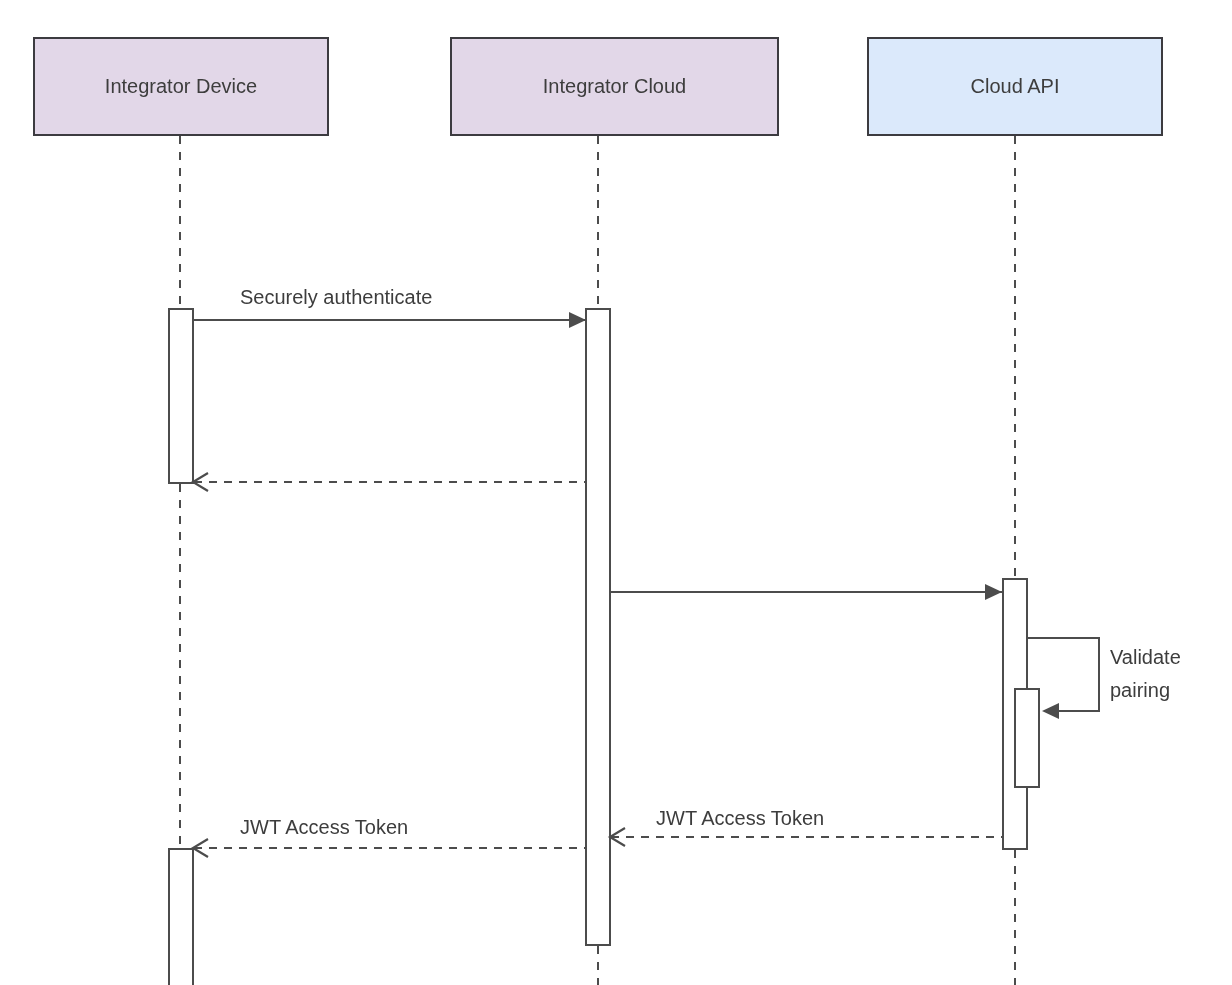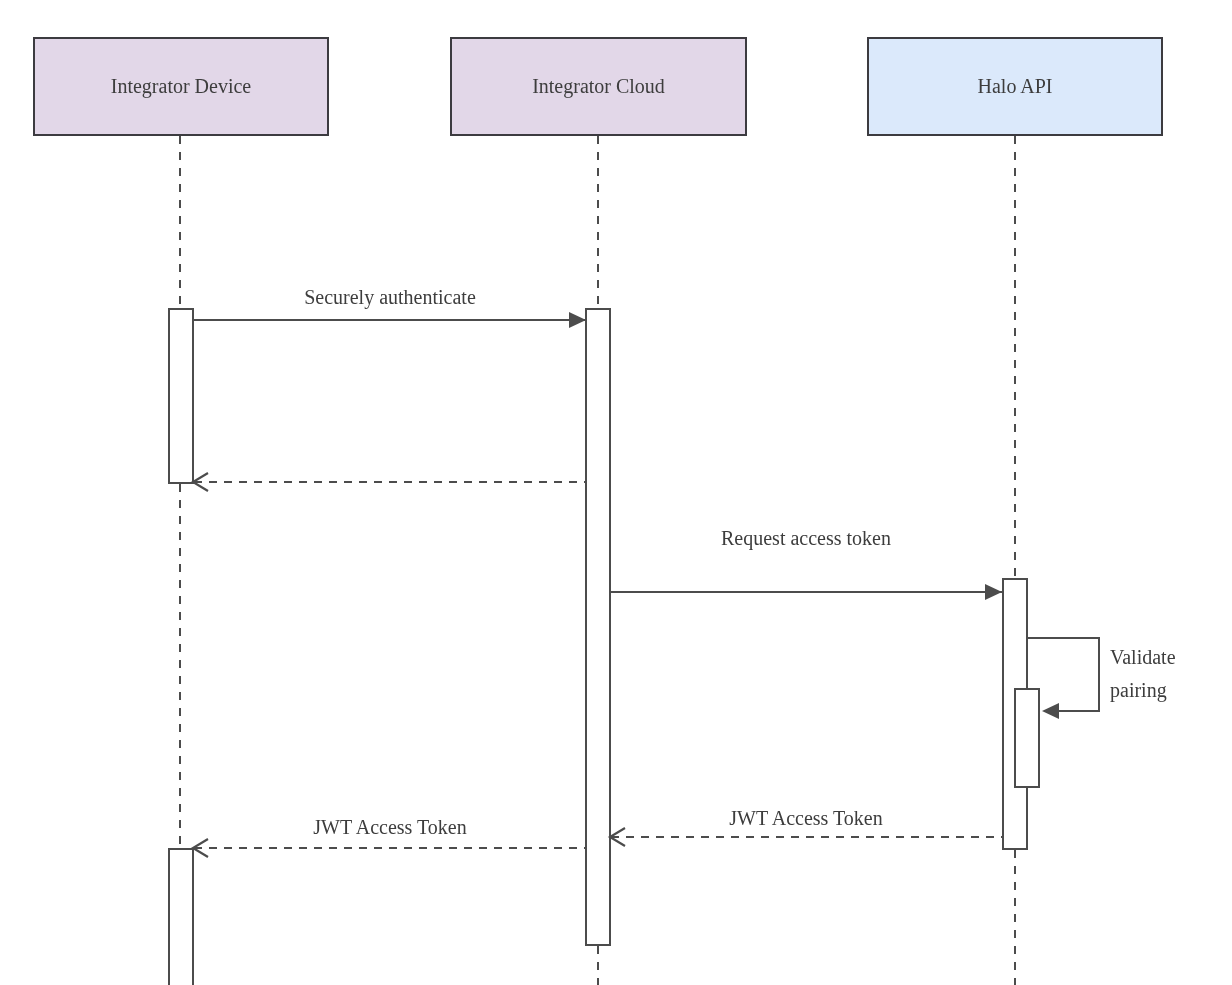--- a/index.html
+++ b/index.html
@@ -11,21 +11,21 @@
     --background: #ffffff;
   }
   * { box-sizing: border-box; }
   html, body { margin: 0; padding: 0; background: var(--background); }
   .diagram {
     position: relative;
     width: 1232px;
     height: 985px;
     overflow: hidden;
     background: var(--background);
-    font-family: Liberation Serif, serif;
+    font-family: Liberation Sans, sans-serif;
     color: var(--text);
   }
   
   .participant {
     position: absolute;
     border: 2px solid var(--shape-border);
     display: flex;
     align-items: center;
     justify-content: center;
     font-size: 20px;
@@ -89,44 +89,43 @@
   .loop-return {
     position: absolute;
     height: 2px;
     background: var(--line);
   }
   
   .msg-label {
     position: absolute;
     font-size: 20px;
     line-height: 28px;
-    text-align: center;
     color: var(--text);
     white-space: nowrap;
   }
   .msg-label .line { display: block; }
   .msg-label.wrap {
     white-space: normal;
     text-align: left;
     line-height: 33px;
   }
 </style>
 </head>
 <body>
 
 <div class="diagram">
 
   <div class="participant fill-purple" style="left:33px; top:37px; width:296px; height:99px">
     <span>Integrator Device</span>
   </div>
-  <div class="participant fill-purple" style="left:450px; top:37px; width:297px; height:99px">
+  <div class="participant fill-purple" style="left:450px; top:37px; width:329px; height:99px">
     <span>Integrator Cloud</span>
   </div>
   <div class="participant fill-blue" style="left:867px; top:37px; width:296px; height:99px">
-    <span>Halo API</span>
+    <span>Cloud API</span>
   </div>
 
   <div class="lifeline" style="left:179px; top:136px; height:172px"></div>
   <div class="lifeline" style="left:179px; top:484px; height:364px"></div>
   <div class="lifeline" style="left:597px; top:136px; height:172px"></div>
   <div class="lifeline" style="left:597px; top:946px; height:39px"></div>
   <div class="lifeline" style="left:1014px; top:136px; height:442px"></div>
   <div class="lifeline" style="left:1014px; top:850px; height:135px"></div>
 
   <div class="activation" style="left:168px; top:308px; width:26px; height:176px"></div>
@@ -140,21 +139,20 @@
     <span class="head-filled-right"></span>
   </div>
 
   <div class="arrow dashed" style="left:194px; top:481px; width:392px">
     <svg class="head-open-left" width="20" height="22" viewBox="0 0 20 22">
       <path d="M18 2 L3 11 L18 20" fill="none" stroke="currentColor" stroke-width="2.2"></path>
     </svg>
   </div>
 
   <div class="msg-label" style="left:656px; top:524px; width:300px">
-    <span class="line">Request access token</span>
   </div>
   <div class="arrow solid" style="left:611px; top:591px; width:391px">
     <span class="head-filled-right"></span>
   </div>
 
   <div class="loop-body" style="left:1028px; top:637px; width:72px; height:74px"></div>
   <div class="loop-return" style="left:1048px; top:710px; width:52px"></div>
   <span class="head-filled-left" style="left:1042px; top:703px"></span>
   <div class="msg-label wrap" style="left:1110px; top:641px; width:100px">Validate pairing</div>
 

